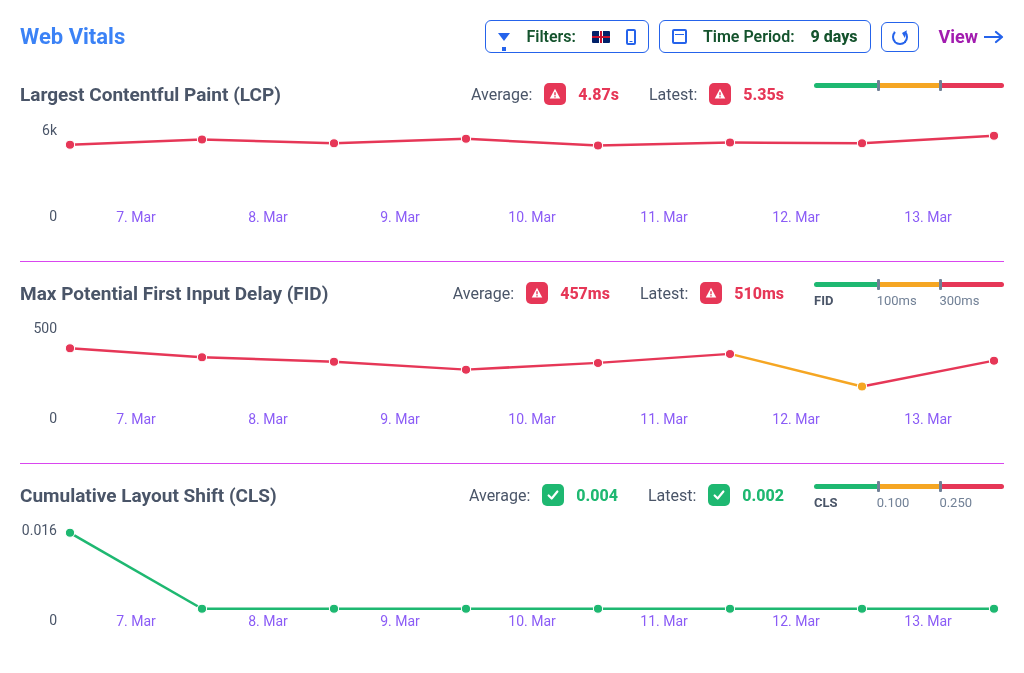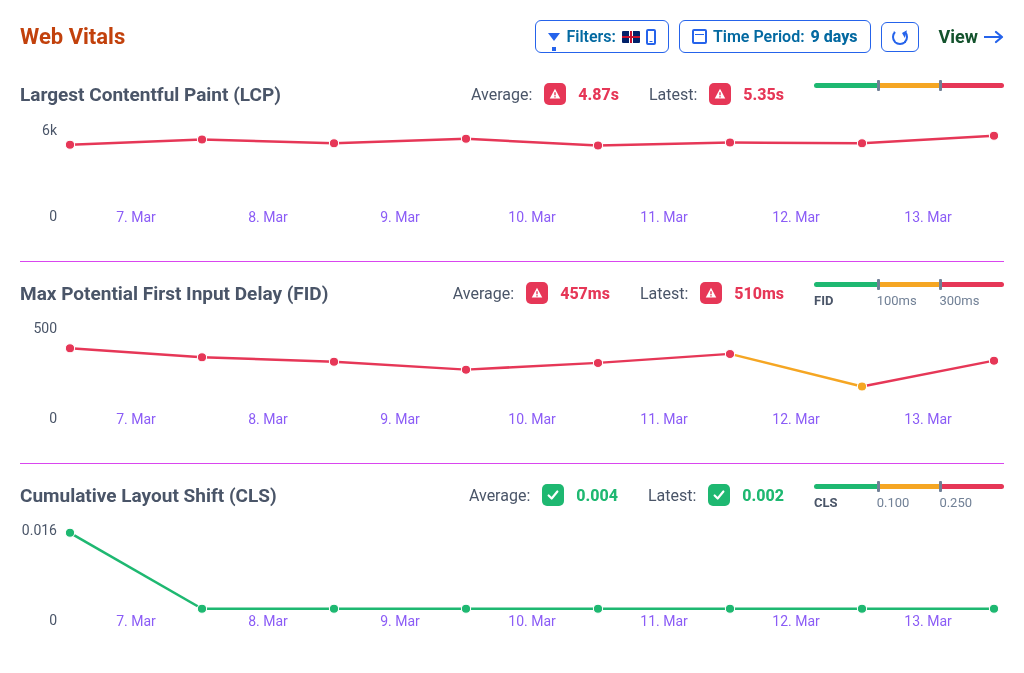--- a/index.html
+++ b/index.html
@@ -13,40 +13,40 @@
   }
   .header {
     display: flex;
     align-items: center;
     justify-content: space-between;
     margin-bottom: 30px;
   }
   .title {
     font-size: 22px;
     font-weight: 700;
-    color: #c2410c;
+    color: #3b82f6;
   }
   .controls { display: flex; gap: 10px; align-items: center; }
   .pill {
     display: inline-flex;
     align-items: center;
-    gap: 6px;
+    gap: 16px;
     border: 1px solid #2563eb;
     border-radius: 6px;
     padding: 6px 12px;
     font-size: 16px;
-    color: #0369a1;
+    color: #14532d;
     font-weight: 600;
     cursor: pointer;
     background: #fff;
   }
   .pill .bold { font-weight: 800; }
   .pill-icon-only { padding: 6px 10px; }
   .view-link {
-    color: #14532d;
+    color: #a21caf;
     font-weight: 700;
     font-size: 18px;
     display: inline-flex;
     align-items: center;
     gap: 6px;
     cursor: pointer;
     margin-left: 10px;
   }
   .flag {
     width: 18px; height: 12px;

